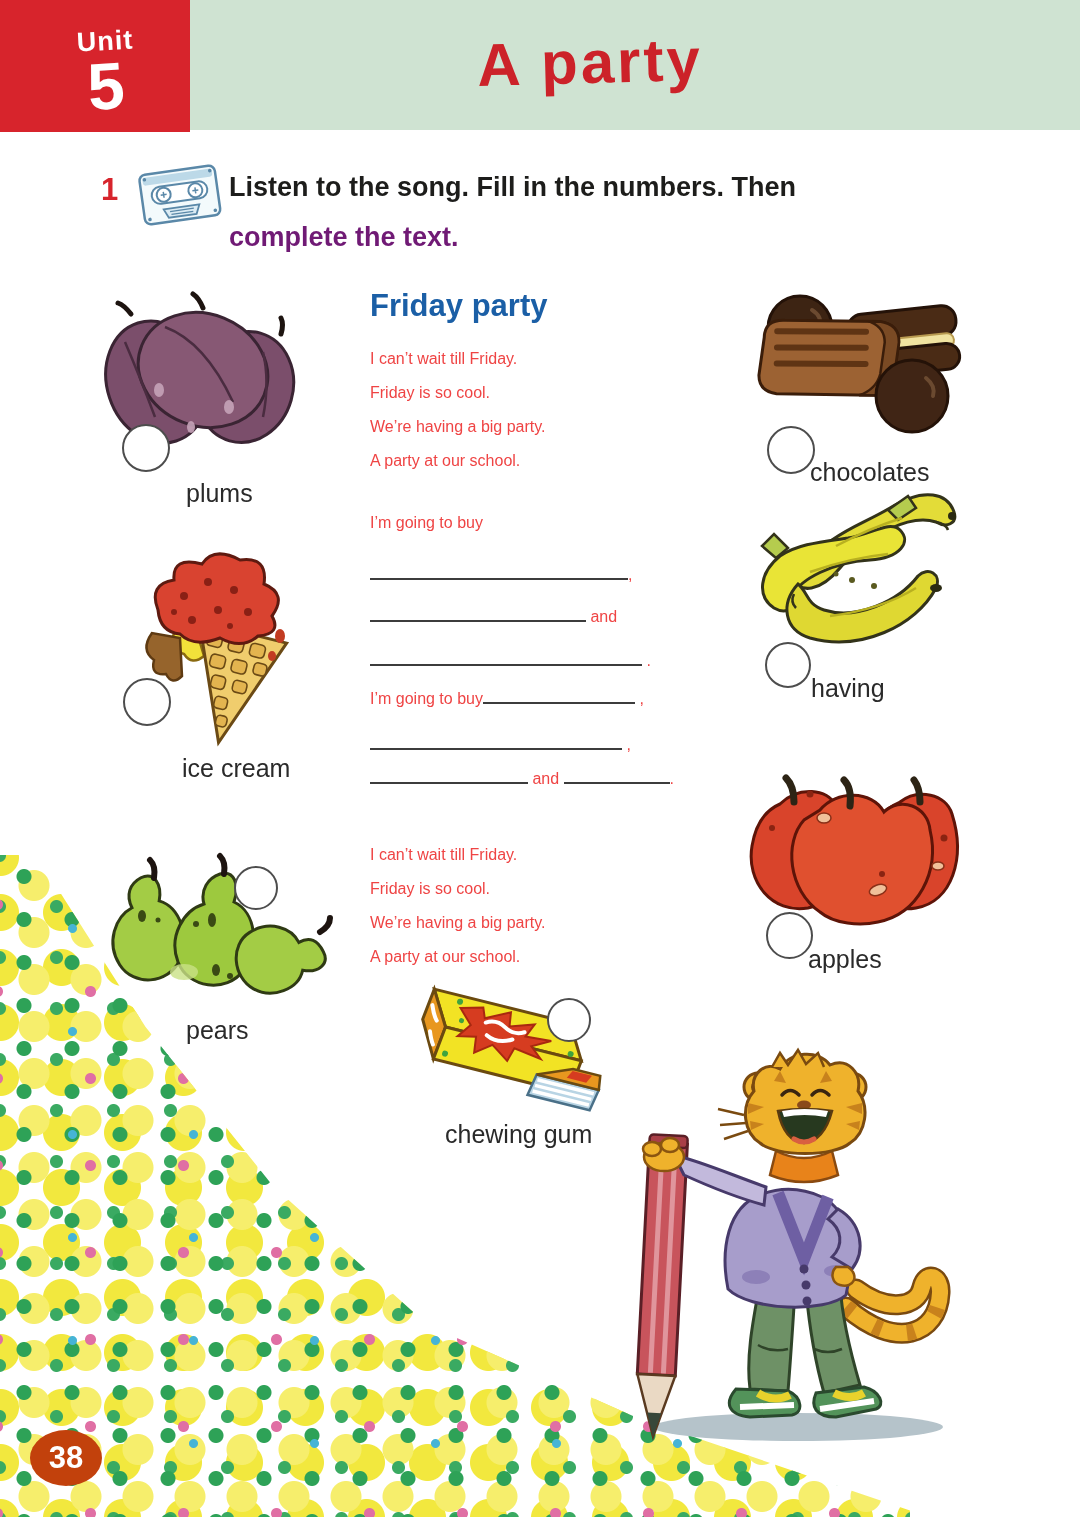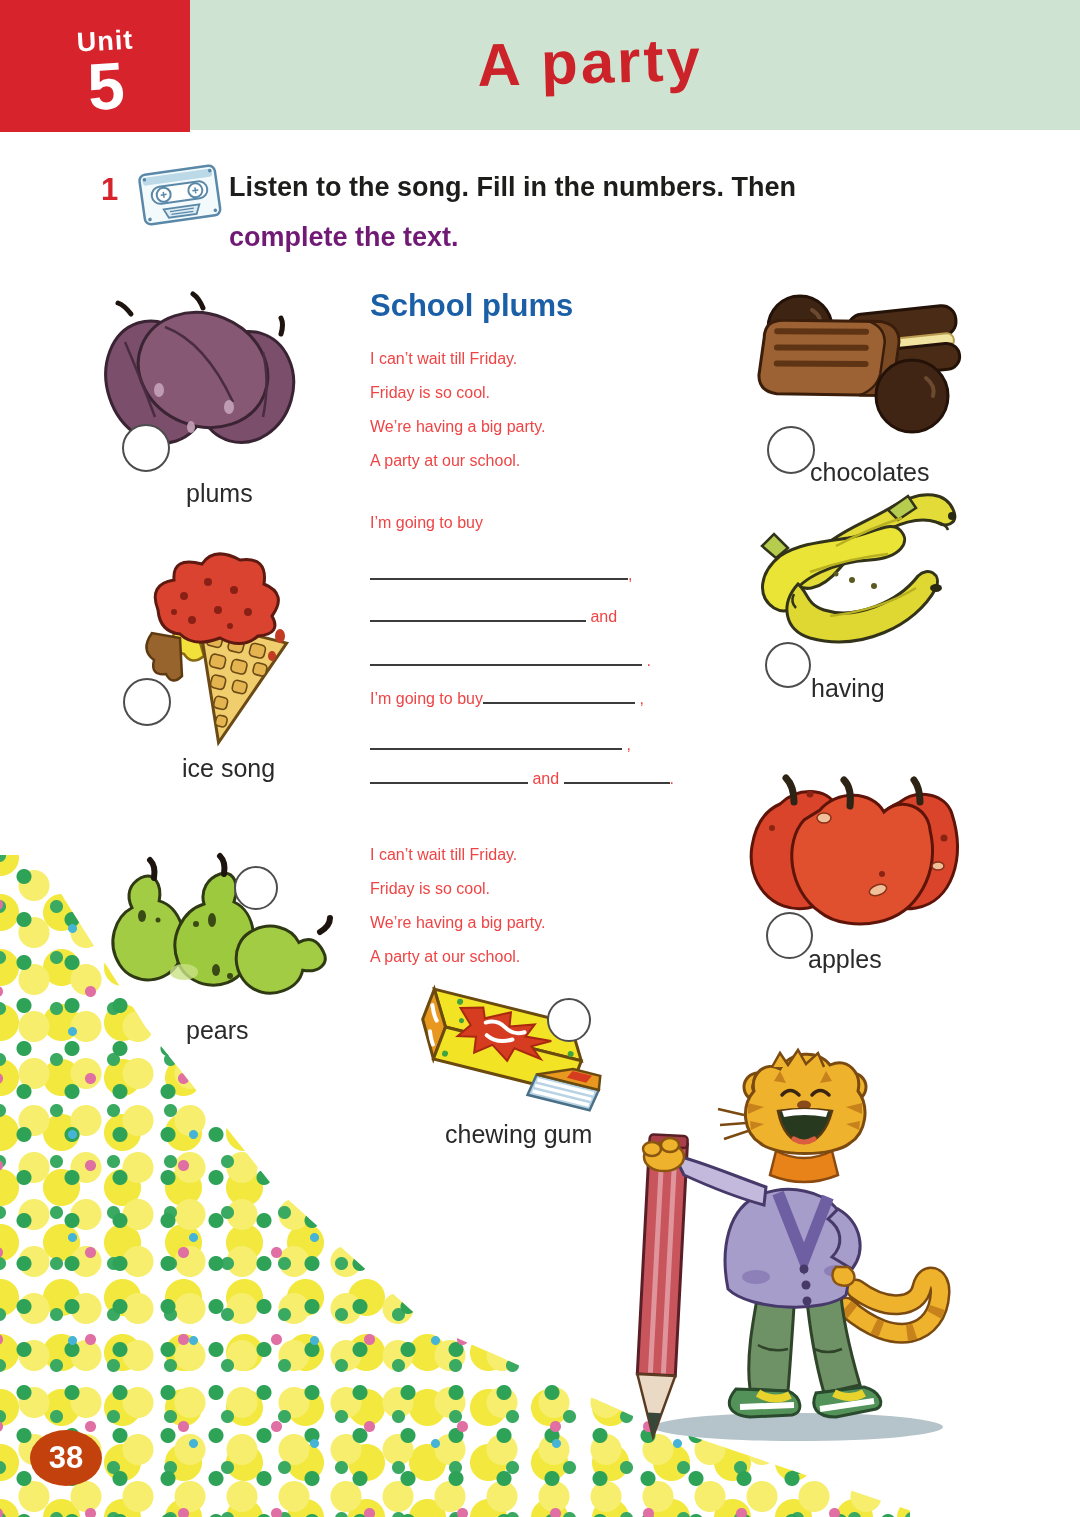--- a/index.html
+++ b/index.html
@@ -83,21 +83,21 @@
         <circle cx="77" cy="15" r="1.8" fill="#5a88a8"></circle>
       <circle cx="11" cy="55" r="1.8" fill="#5a88a8"></circle>
         <circle cx="77" cy="55" r="1.8" fill="#5a88a8"></circle>
     </g>
   </svg>
   <div class="instr1">Listen to the song. Fill in the numbers. Then</div>
   <div class="instr2">complete the text.</div>
 
   <div class="dots"></div>
 
-  <div class="song-title">School plums</div>
+  <div class="song-title">Friday party</div>
 
   <div class="song-line" style="top:350px">I can’t wait till Friday.</div>
   <div class="song-line" style="top:384px">Friday is so cool.</div>
   <div class="song-line" style="top:418px">We’re having a big party.</div>
   <div class="song-line" style="top:452px">A party at our school.</div>
 
   <div class="song-line" style="top:514px">I’m going to buy</div>
 
   <div class="song-line" style="top:558px">
     <span class="blank" style="width:258px"></span><span>,</span>
@@ -169,21 +169,21 @@
       <circle cx="96" cy="72" r="4"></circle>
         <circle cx="70" cy="82" r="4"></circle>
         <circle cx="126" cy="74" r="4"></circle>
       <circle cx="52" cy="74" r="3"></circle>
         <circle cx="108" cy="88" r="3"></circle>
     </g>
     <ellipse cx="158" cy="98" rx="5" ry="7" fill="#c23b22"></ellipse>
     <ellipse cx="150" cy="118" rx="4" ry="5" fill="#c23b22"></ellipse>
   </svg>
   <div class="answer-circle" style="left:123px;top:678px;width:44px;height:44px"></div>
-  <div class="item-label" style="left:182px;top:754px">ice song</div>
+  <div class="item-label" style="left:182px;top:754px">ice cream</div>
 
   <svg class="illus" style="left:88px;top:850px" width="250" height="180" viewBox="0 0 250 180">
     <g stroke="#2f3a14" stroke-width="3">
       <path d="M62 28 C76 24 82 38 76 54 C96 64 100 96 86 116 C70 138 36 134 26 110 C16 86 30 62 48 56 C44 42 50 32 62 28 Z" fill="#a3cc45" transform="rotate(-10 56 80)"></path>
       <path d="M132 24 C146 20 152 34 146 52 C168 62 172 98 156 120 C138 144 100 138 90 112 C80 86 96 60 116 54 C112 40 120 28 132 24 Z" fill="#9dc93e"></path>
       <path d="M196 60 C210 56 216 70 210 84 C228 92 232 120 218 136 C202 154 170 150 162 128 C154 106 166 86 182 82 C178 70 184 63 196 60 Z" fill="#a3cc45" transform="rotate(78 190 105)"></path>
     </g>
     <path d="M66 28 q2 -12 -4 -18" stroke="#1d1410" stroke-width="6" fill="none" stroke-linecap="round"></path>
     <path d="M136 24 q2 -12 -4 -18" stroke="#1d1410" stroke-width="6" fill="none" stroke-linecap="round"></path>
     <path d="M232 82 q10 -6 10 -14" stroke="#1d1410" stroke-width="6" fill="none" stroke-linecap="round"></path>

